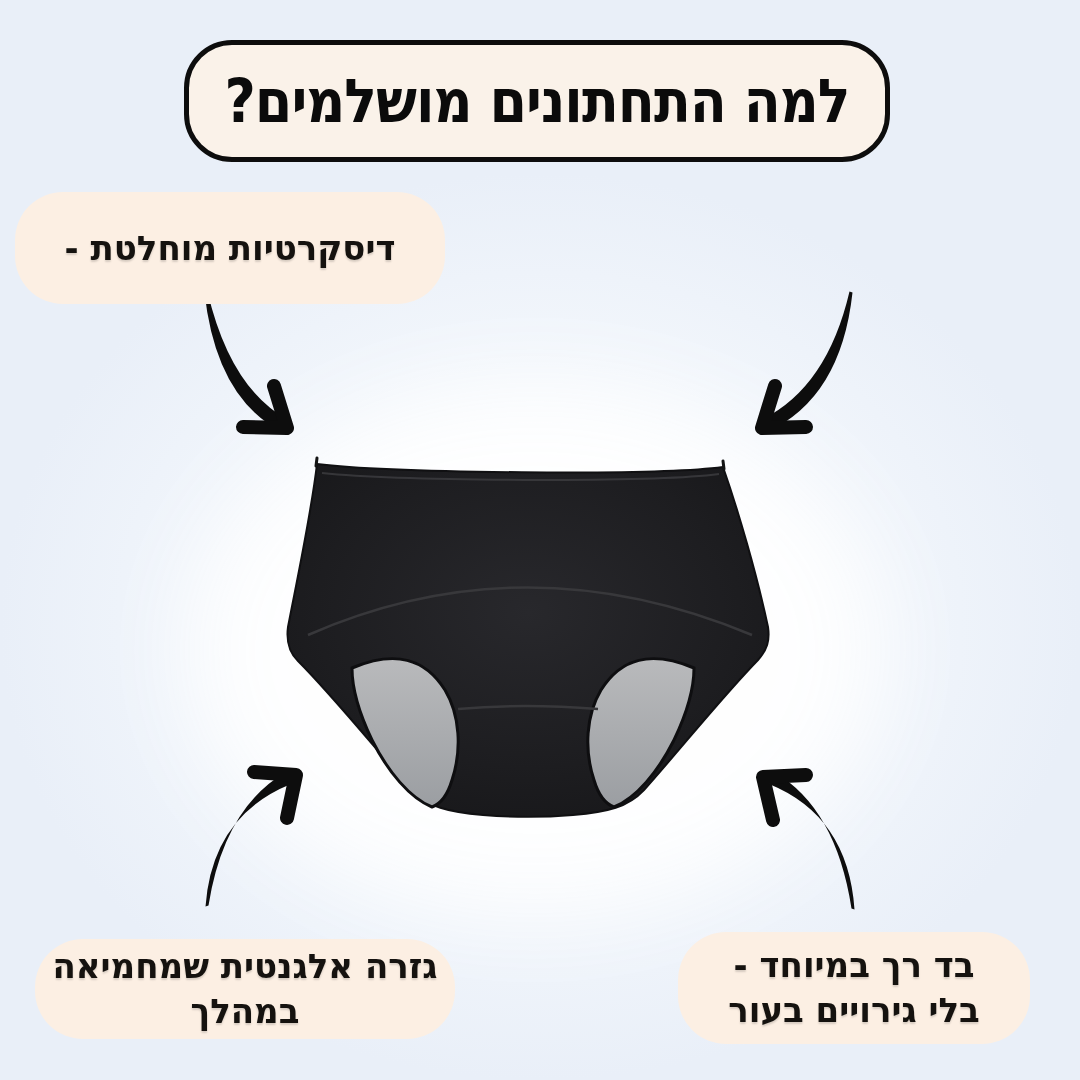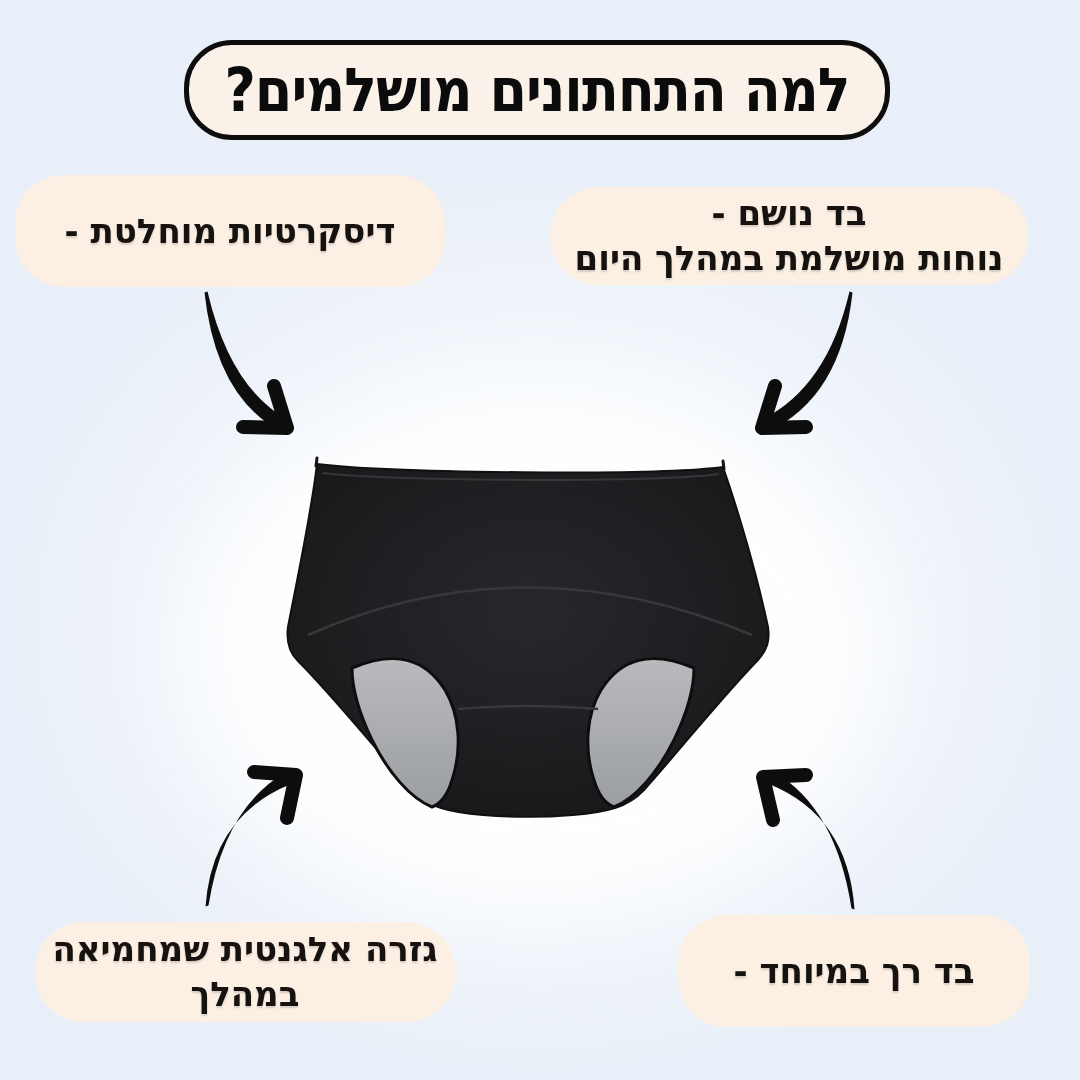--- a/index.html
+++ b/index.html
@@ -9,21 +9,21 @@
     overflow:hidden;
     font-family:"DejaVu Sans","Liberation Sans",sans-serif;
     background:
       radial-gradient(closest-side at 50% 58%, #ffffff 0%, #f7fafd 40%, #eef3fa 78%, #e9eff8 100%);
   }
   .glow{
     position:absolute;left:190px;top:390px;width:690px;height:520px;
     background:#ffffff;border-radius:50%;filter:blur(45px);opacity:.9;
   }
   .title-box{
-    position:absolute;left:184px;top:40px;width:706px;height:100px;
+    position:absolute;left:184px;top:40px;width:706px;height:122px;
     background:var(--title-box-bg,#faf2e9);
     border:5px solid var(--ink,#0d0d0d);
     border-radius:48px;
     box-sizing:border-box;
     display:flex;align-items:center;justify-content:center;
   }
   .title-text{
     direction:rtl;
     font-size:54px;font-weight:bold;letter-spacing:-1px;
     color:#0b0b0b;white-space:nowrap;
@@ -31,20 +31,21 @@
   }
   .bubble{
     position:absolute;
     background:var(--bubble-bg,#fcefe3);
     border-radius:48px;
     display:flex;flex-direction:column;align-items:center;justify-content:center;
     text-align:center;direction:rtl;
     font-weight:bold;font-size:34px;line-height:45px;
     color:#15120f;white-space:nowrap;
     text-shadow:0 2px 2px rgba(0,0,0,0.15);
+    margin-top:17px;
   }
   #bubble-tl{left:15px;top:175px;width:430px;height:112px;}
   #bubble-tr{left:550px;top:187px;width:478px;height:98px;}
   #bubble-bl{left:35px;top:922px;width:420px;height:100px;}
   #bubble-br{left:678px;top:915px;width:352px;height:112px;}
   .overlay{position:absolute;left:0;top:0;width:1080px;height:1080px;}
 </style>
 </head>
 <body>
 
@@ -117,27 +118,24 @@
   </svg>
 
   <div class="title-box">
     <span class="title-text">למה התחתונים מושלמים?</span>
   </div>
 
   <div class="bubble" id="bubble-tl">
     <div>דיסקרטיות מוחלטת -</div>
   </div>
 
-  <div class="bubble" id="bubble-tr">
-    <div>בד נושם -</div>
-    <div>נוחות מושלמת במהלך היום</div>
-  </div>
 
   <div class="bubble" id="bubble-bl">
     <div>גזרה אלגנטית שמחמיאה</div>
     <div>במהלך</div>
   </div>
 
   <div class="bubble" id="bubble-br">
     <div>בד רך במיוחד -</div>
+    <div>בלי גירויים בעור</div>
   </div>
 
 </div>
 
 </body></html>

